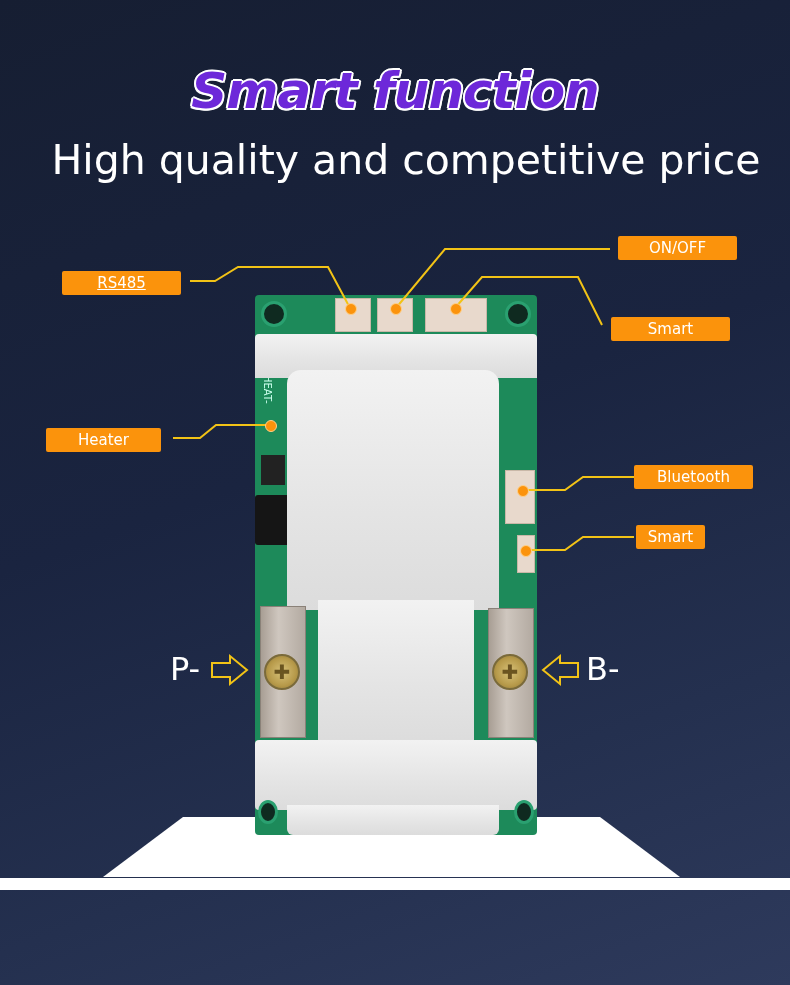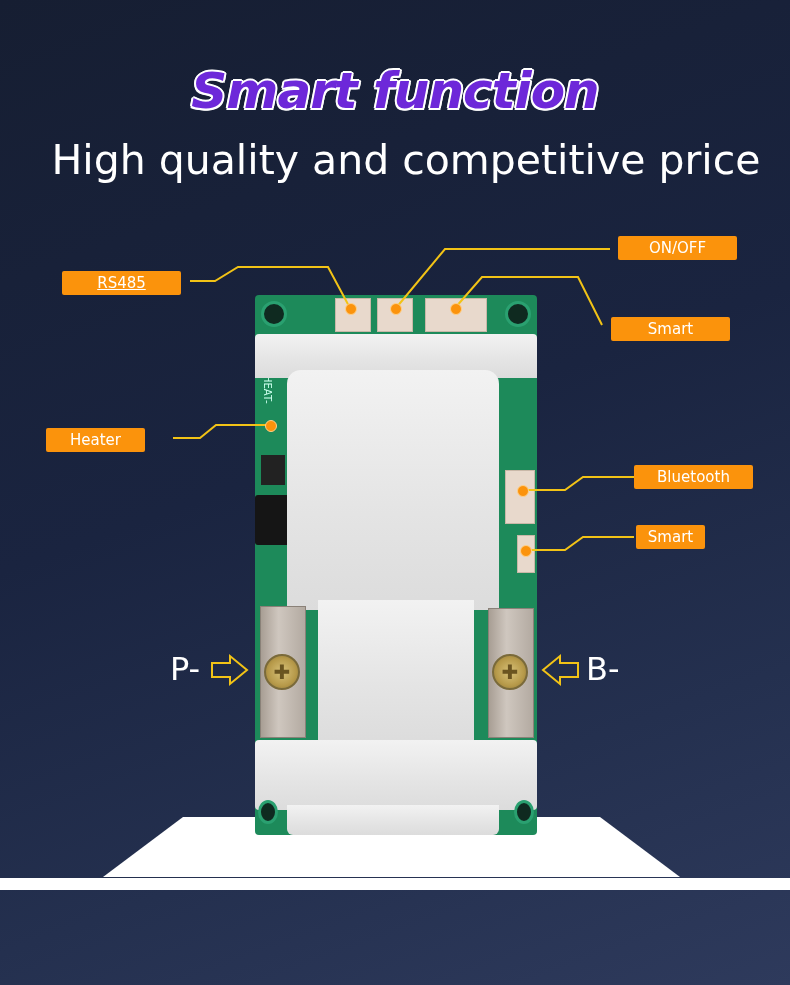--- a/index.html
+++ b/index.html
@@ -88,15 +88,15 @@
 <div class="abs dot" style="left:345px;top:303px;"></div>
 <div class="abs dot" style="left:390px;top:303px;"></div>
 <div class="abs dot" style="left:450px;top:303px;"></div>
 <div class="abs dot" style="left:265px;top:420px;"></div>
 <div class="abs dot" style="left:517px;top:485px;"></div>
 <div class="abs dot" style="left:520px;top:545px;"></div>
 
 <div class="abs label" style="left:62px;top:271px;width:119px;text-decoration:underline;">RS485</div>
 <div class="abs label" style="left:618px;top:236px;width:119px;">ON/OFF</div>
 <div class="abs label" style="left:611px;top:317px;width:119px;">Smart</div>
-<div class="abs label" style="left:46px;top:428px;width:99px;">Heater</div>
+<div class="abs label" style="left:46px;top:428px;width:115px;">Heater</div>
 <div class="abs label" style="left:634px;top:465px;width:119px;">Bluetooth</div>
 <div class="abs label" style="left:636px;top:525px;width:69px;">Smart</div>
 
 </body></html>

